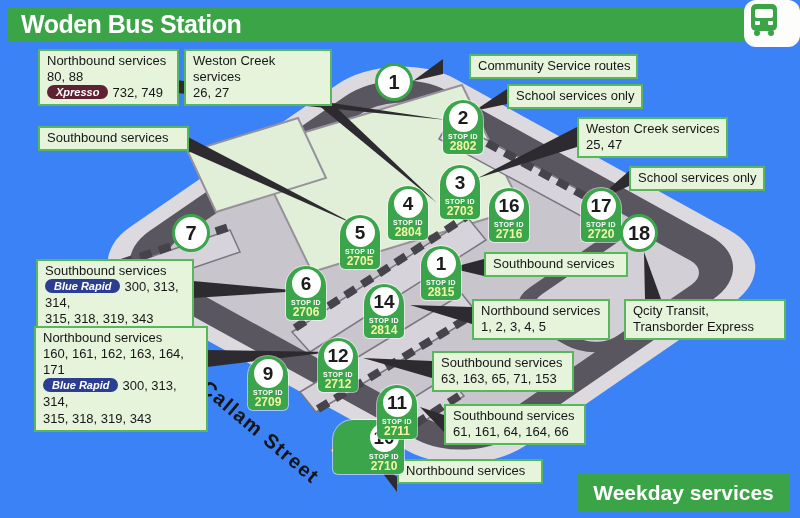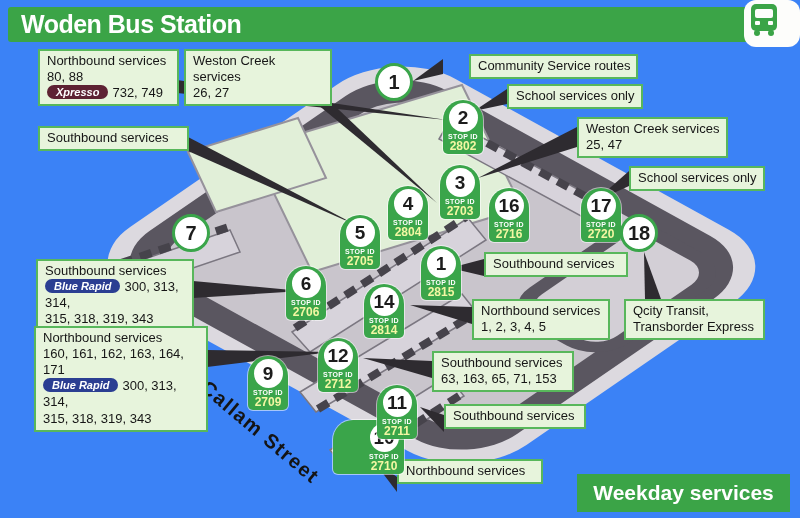--- a/index.html
+++ b/index.html
@@ -137,30 +137,31 @@
         <div><span class="pill" style="background: rgb(43, 62, 146);">Blue Rapid</span><span>300, 313, 314,</span></div>
         <div><span>315, 318, 319, 343</span></div>
       </div>
       <div class="lbl" style="left: 484px; top: 252px; width: 144px;">
         <div><span class="b">Southbound services</span></div>
       </div>
       <div class="lbl" style="left: 472px; top: 299px; width: 138px;">
         <div><span class="b">Northbound services</span></div>
         <div><span>1, 2, 3, 4, 5</span></div>
       </div>
-      <div class="lbl" style="left: 624px; top: 299px; width: 141px;">
+      <div class="lbl" style="left: 624px; top: 299px; width: 162px;">
         <div><span class="b">Qcity Transit,</span></div>
         <div><span class="b">Transborder Express</span></div>
       </div>
       <div class="lbl" style="left: 432px; top: 351px; width: 142px;">
         <div><span class="b">Southbound services</span></div>
         <div><span>63, 163, 65, 71, 153</span></div>
       </div>
       <div class="lbl" style="left: 444px; top: 404px; width: 142px;">
         <div><span class="b">Southbound services</span></div>
+        <div><span>61, 161, 64, 164, 66</span></div>
       </div>
       <div class="lbl" style="left: 397px; top: 459px; width: 146px;">
         <div><span class="b">Northbound services</span></div>
       </div>
     </div>
   <div id="stops">
       <div class="cir" style="left: 375px; top: 63px;">1</div>
       <div class="ts" style="left: 443px; top: 100px;">
         <div class="num">2</div>
         <div class="sid">STOP ID</div>

